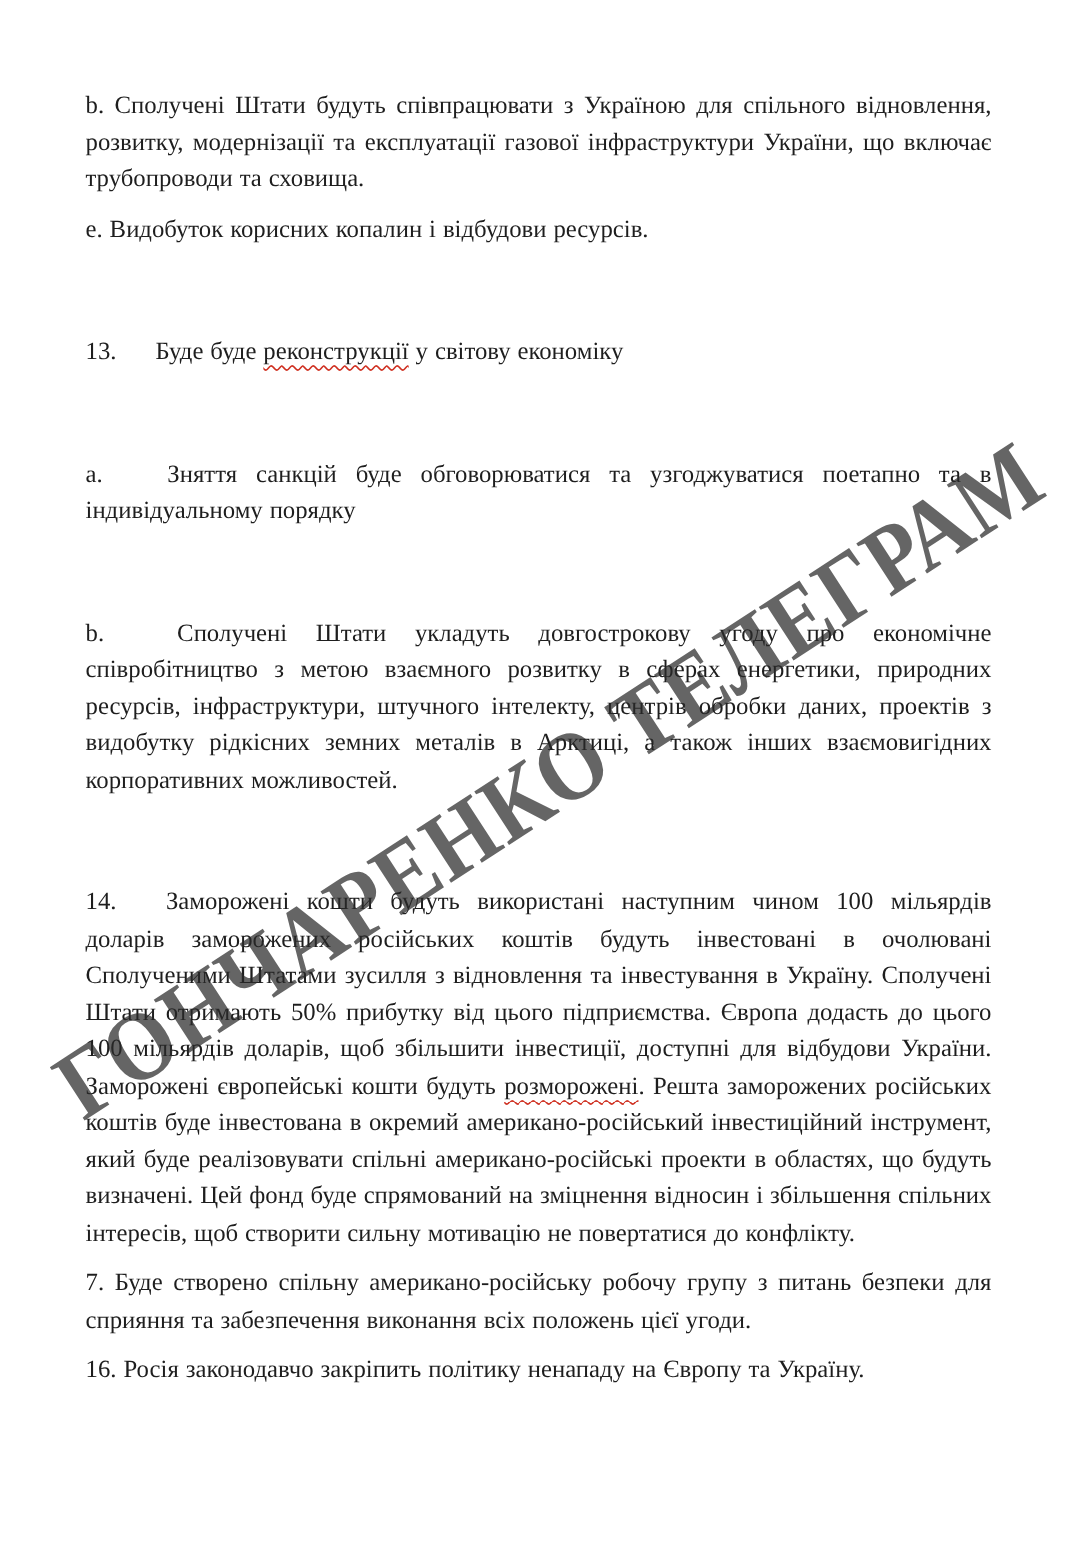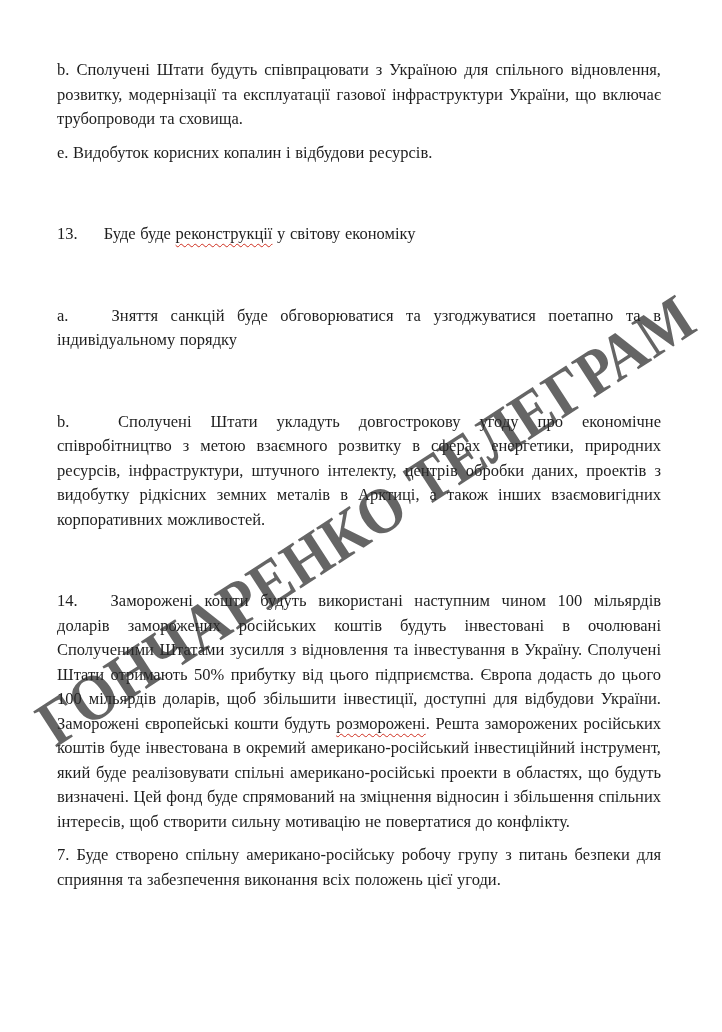--- a/index.html
+++ b/index.html
@@ -62,15 +62,16 @@
 
 <div class="page">
   <div class="doc">
       <p class="para"><span class="marker">b.</span> <span class="">Сполучені Штати будуть співпрацювати з Україною для спільного відновлення, розвитку, модернізації та експлуатації газової інфраструктури України, що включає трубопроводи та сховища.</span></p>
       <p class="para"><span class="marker">e.</span> <span class="">Видобуток корисних копалин і відбудови ресурсів.</span></p>
       <p class="para"><span class="marker marker-tab">13.</span> <span class="">Буде буде </span><span class="misspelled">реконструкції</span><span class=""> у світову економіку</span></p>
       <p class="para"><span class="marker marker-tab">a.</span> <span class="">Зняття санкцій буде обговорюватися та узгоджуватися поетапно та в індивідуальному порядку</span></p>
       <p class="para"><span class="marker marker-tab">b.</span> <span class="">Сполучені Штати укладуть довгострокову угоду про економічне співробітництво з метою взаємного розвитку в сферах енергетики, природних ресурсів, інфраструктури, штучного інтелекту, центрів обробки даних, проектів з видобутку рідкісних земних металів в Арктиці, а також інших взаємовигідних корпоративних можливостей.</span></p>
       <p class="para"><span class="marker marker-tab">14.</span> <span class="">Заморожені кошти будуть використані наступним чином 100 мільярдів доларів заморожених російських коштів будуть інвестовані в очолювані Сполученими Штатами зусилля з відновлення та інвестування в Україну. Сполучені Штати отримають 50% прибутку від цього підприємства. Європа додасть до цього 100 мільярдів доларів, щоб збільшити інвестиції, доступні для відбудови України. Заморожені європейські кошти будуть </span><span class="misspelled">розморожені</span><span class="">. Решта заморожених російських коштів буде інвестована в окремий американо-російський інвестиційний інструмент, який буде реалізовувати спільні американо-російські проекти в областях, що будуть визначені. Цей фонд буде спрямований на зміцнення відносин і збільшення спільних інтересів, щоб створити сильну мотивацію не повертатися до конфлікту.</span></p>
       <p class="para"><span class="marker">7.</span> <span class="">Буде створено спільну американо-російську робочу групу з питань безпеки для сприяння та забезпечення виконання всіх положень цієї угоди.</span></p>
+      <p class="para"><span class="marker">16.</span> <span class="">Росія законодавчо закріпить політику ненападу на Європу та Україну.</span></p>
     </div>
   <div class="watermark">ГОНЧАРЕНКО ТЕЛЕГРАМ</div>
 </div>
 
 </body></html>

